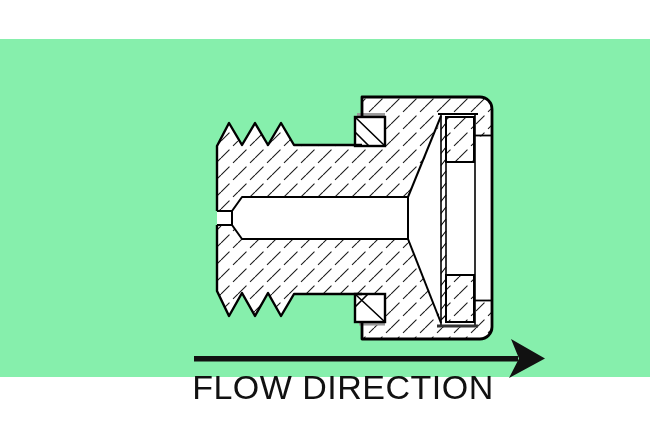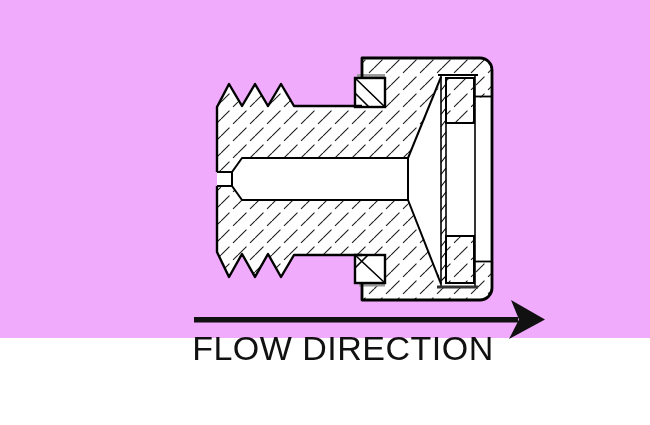--- a/index.html
+++ b/index.html
@@ -8,21 +8,22 @@
     width: 650px;
     height: 425px;
     background: #ffffff;
     overflow: hidden;
     font-family: "Liberation Sans", sans-serif;
   }
   .stage {
     position: relative;
     width: 650px;
     height: 338px;
-    background: #f0abfc;
+    background: #86efac;
+    margin-top: 39px;
   }
   svg { display: block; }
   text.flow-label {
     font-family: "Liberation Sans", sans-serif;
     font-size: 34px;
     letter-spacing: 0.5px;
     fill: #111111;
   }
 </style>
 </head>

